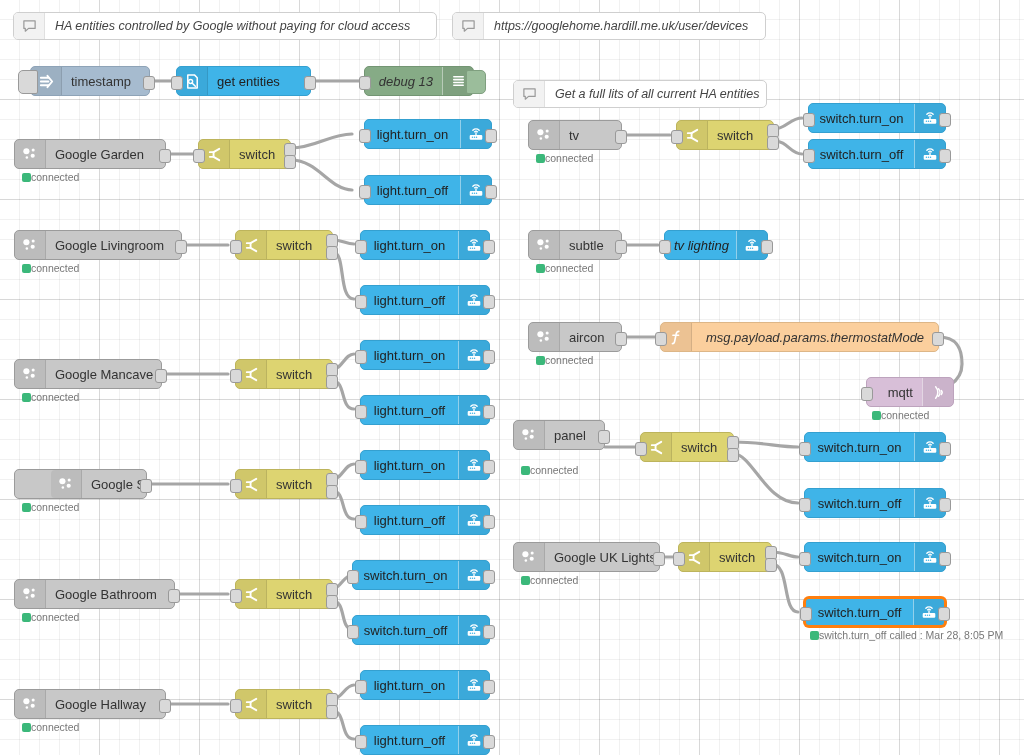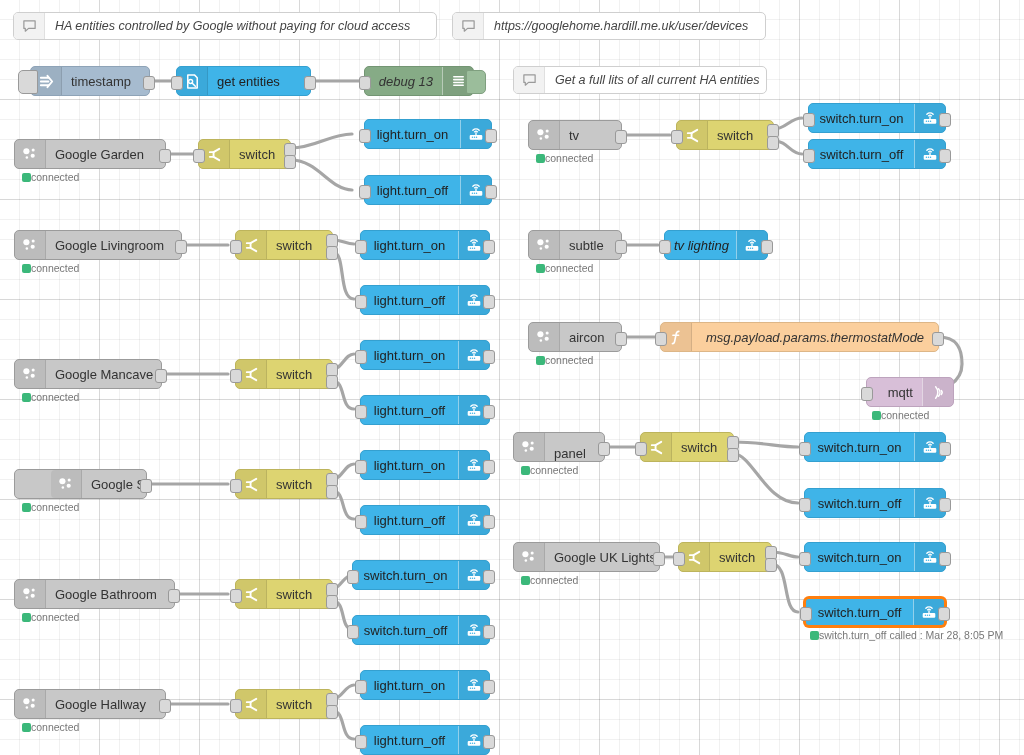--- a/index.html
+++ b/index.html
@@ -162,21 +162,21 @@
 
   <div class="comment" style="left:452px;top:12px;width:314px;">
     <span class="cico">
       <svg width="15" height="15" viewBox="0 0 16 16">
           <path d="M2 2h12v8H7l-3.5 3V10H2z" fill="none" stroke="#9a9a9a" stroke-width="1.3" stroke-linejoin="round"></path>
         </svg>
     </span>
     <span class="ctext">https://googlehome.hardill.me.uk/user/devices</span>
   </div>
 
-  <div class="comment" style="left:513px;top:66px;width:254px;">
+  <div class="comment" style="left:513px;top:80px;width:254px;">
     <span class="cico">
       <svg width="15" height="15" viewBox="0 0 16 16">
           <path d="M2 2h12v8H7l-3.5 3V10H2z" fill="none" stroke="#9a9a9a" stroke-width="1.3" stroke-linejoin="round"></path>
         </svg>
     </span>
     <span class="ctext">Get a full lits of all current HA entities</span>
   </div>
 
   <div class="node n-blue" style="left:176px;top:66px;width:135px;">
     <span class="ico">
@@ -734,21 +734,21 @@
           <path d="M9 5a6 6 0 010 8" fill="none" stroke="#fff" stroke-width="1.6" stroke-linecap="round"></path>
           <path d="M12 7a3 3 0 010 4" fill="none" stroke="#fff" stroke-width="1.6" stroke-linecap="round"></path>
         </svg>
     </span>
   </div>
   <div class="status" style="left:872px;top:409px;">
     <span class="dot"></span>
     <span>connected</span>
   </div>
 
-  <div class="node n-grey" style="left:513px;top:432px;width:92px;align-items:flex-end;">
+  <div class="node n-grey" style="left:513px;top:420px;width:92px;">
     <span class="ico">
       <svg width="18" height="18" viewBox="0 0 20 20">
           <circle cx="6" cy="7" r="3.4" fill="#fff"></circle>
           <circle cx="13.5" cy="5.5" r="1.7" fill="#fff"></circle>
           <circle cx="13" cy="12" r="2.3" fill="#fff"></circle>
           <circle cx="6.5" cy="14" r="1.4" fill="#fff"></circle>
         </svg>
     </span>
     <span class="lbl">panel</span>
     <span class="port out" style="top:9px;"></span>

